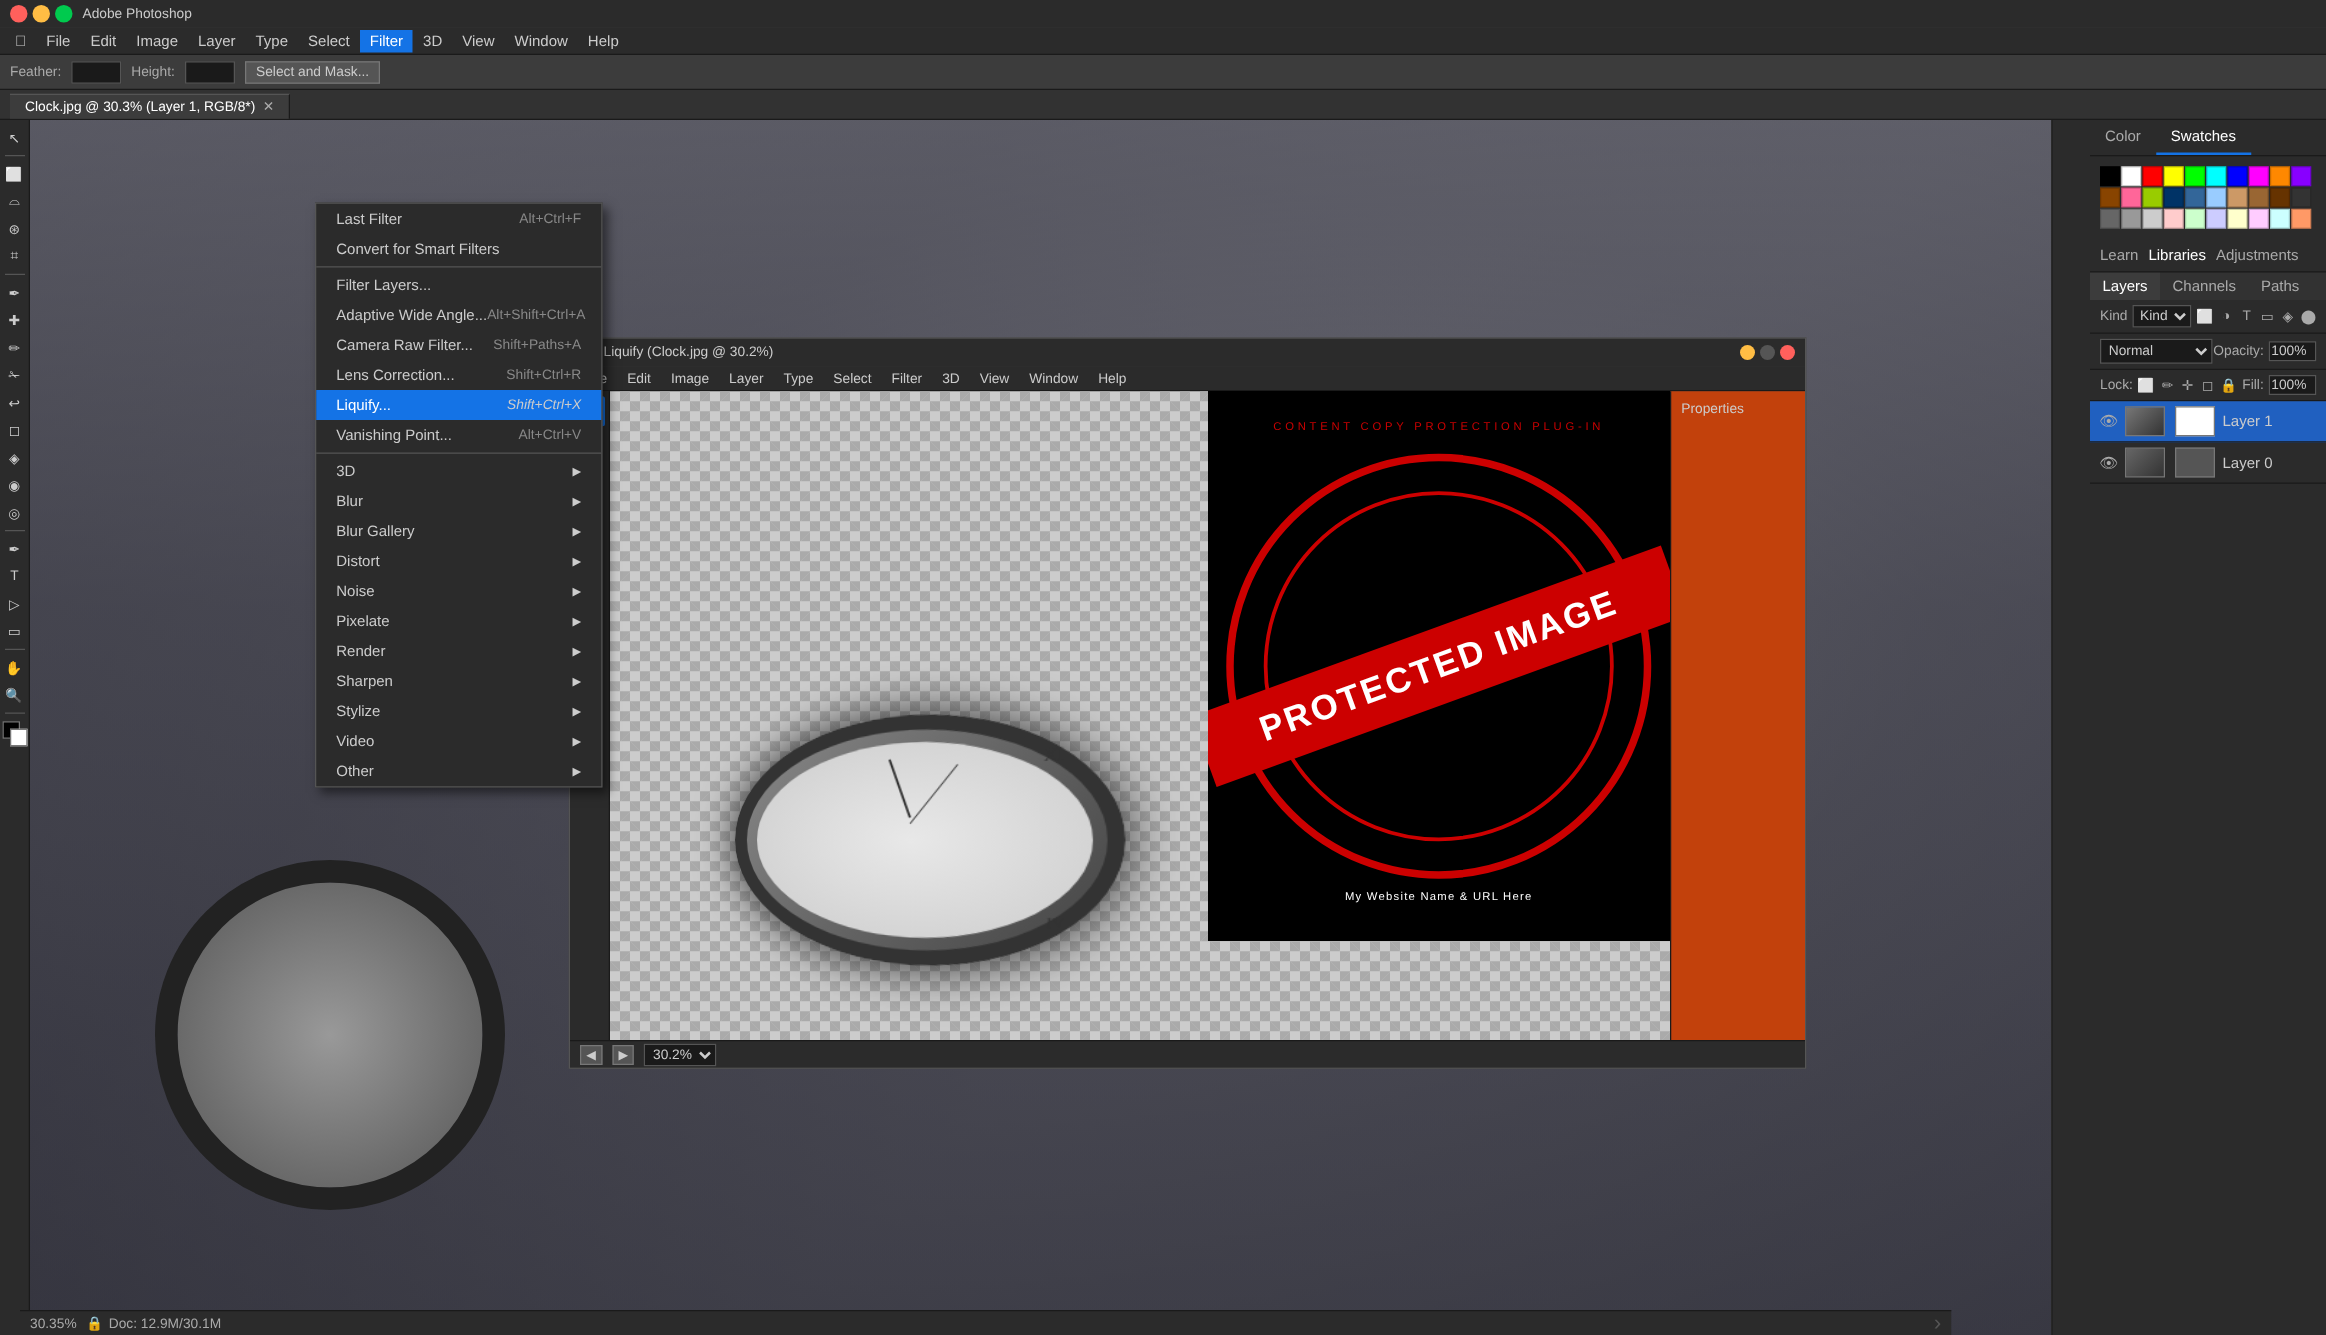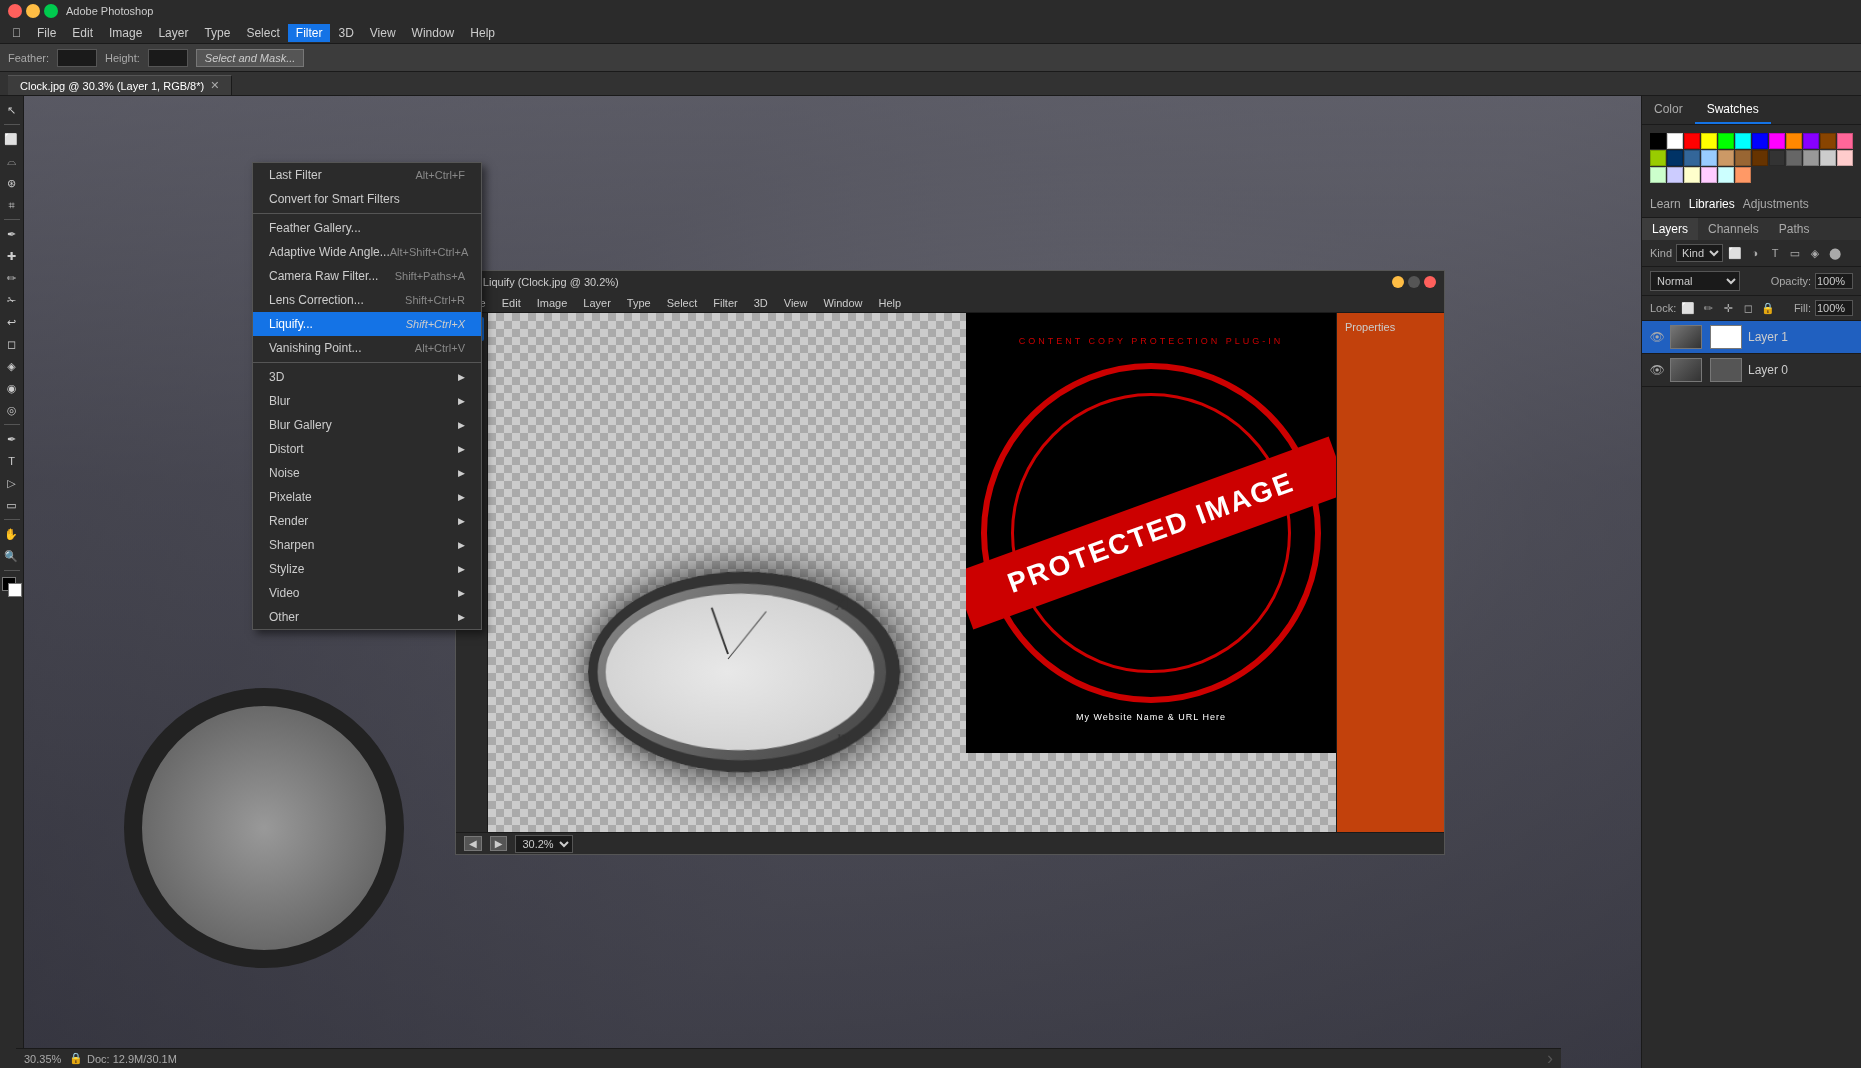--- a/index.html
+++ b/index.html
@@ -42,21 +42,21 @@
 
     
     .canvas-area { flex: 1; background: #3c3c3c; position: relative; overflow: hidden; }
     .clock-bg { width: 100%; height: 100%; background: linear-gradient(135deg, #5a5a5a 0%, #3a3a3a 30%, #6a6a6a 60%, #4a4a4a 100%); position: relative; overflow: hidden; }
     .clock-overlay { position: absolute; inset: 0; background: radial-gradient(ellipse at 60% 40%, #888 0%, #555 40%, #333 100%); opacity: 0.7; }
 
     
     .status-bar { height: 20px; background: #2b2b2b; display: flex; align-items: center; padding: 0 8px; font-size: 11px; color: #aaa; border-top: 1px solid #1a1a1a; position: absolute; bottom: 0; left: 16px; right: 300px; }
 
     
-    .right-panel { width: 220px; background: #2b2b2b; border-left: 1px solid #1a1a1a; display: flex; flex-direction: column; }
+    .right-panel { width: 220px; background: #2b2b2b; border-left: 1px solid #1a1a1a; display: flex; flex-direction: column; padding-left: 30px; }
     .panel-tabs { display: flex; background: #2b2b2b; border-bottom: 1px solid #1a1a1a; }
     .panel-tab { padding: 6px 12px; font-size: 12px; color: #aaa; cursor: pointer; border-bottom: 2px solid transparent; }
     .panel-tab.active { color: #fff; border-bottom: 2px solid #1473e6; }
     .swatch { width: 16px; height: 16px; cursor: pointer; border: 1px solid rgba(0,0,0,0.2); }
 
     
     .sub-panel-tabs { display: flex; padding: 4px 8px; gap: 8px; border-bottom: 1px solid #1a1a1a; }
     .sub-tab { font-size: 12px; color: #aaa; cursor: pointer; padding: 2px 0; }
     .sub-tab.active { color: #fff; }
 
@@ -155,21 +155,21 @@
     <span class="menu-item">View</span>
     <span class="menu-item">Window</span>
     <span class="menu-item">Help</span>
   </div>
 
   <div class="options-bar">
     <span style="color:#aaa;font-size:11px;">Feather:</span>
     <input type="text" value="" style="width: 40px;">
     <span style="color:#aaa;font-size:11px;">Height:</span>
     <input type="text" value="" style="width: 40px;">
-    <button style="background:#555;border:1px solid #777;color:#ccc;padding:2px 8px;font-size:11px;cursor:pointer;font-style:italic;">Select and Mask...</button>
+    <button style="background:#555;border:1px solid #777;color:#ccc;padding:2px 8px;font-size:11px;cursor:pointer;">Select and Mask...</button>
   </div>
 
   <div class="tab-bar">
     <div class="tab active">
       <span>Clock.jpg @ 30.3% (Layer 1, RGB/8*)</span>
       <span style="margin-left:6px;color:#aaa;">✕</span>
     </div>
   </div>
 
   <div class="main-content">
@@ -221,21 +221,21 @@
       <div class="filter-menu">
         <div class="dropdown-item">
           <span>Last Filter</span>
           <span class="shortcut">Alt+Ctrl+F</span>
         </div>
         <div class="dropdown-item">
           <span>Convert for Smart Filters</span>
         </div>
         <div class="menu-section-sep"></div>
         <div class="dropdown-item">
-          <span>Feather Gallery...</span>
+          <span>Filter Layers...</span>
         </div>
         <div class="dropdown-item">
           <span>Adaptive Wide Angle...</span>
           <span class="shortcut">Alt+Shift+Ctrl+A</span>
         </div>
         <div class="dropdown-item">
           <span>Camera Raw Filter...</span>
           <span class="shortcut">Shift+Paths+A</span>
         </div>
         <div class="dropdown-item">

